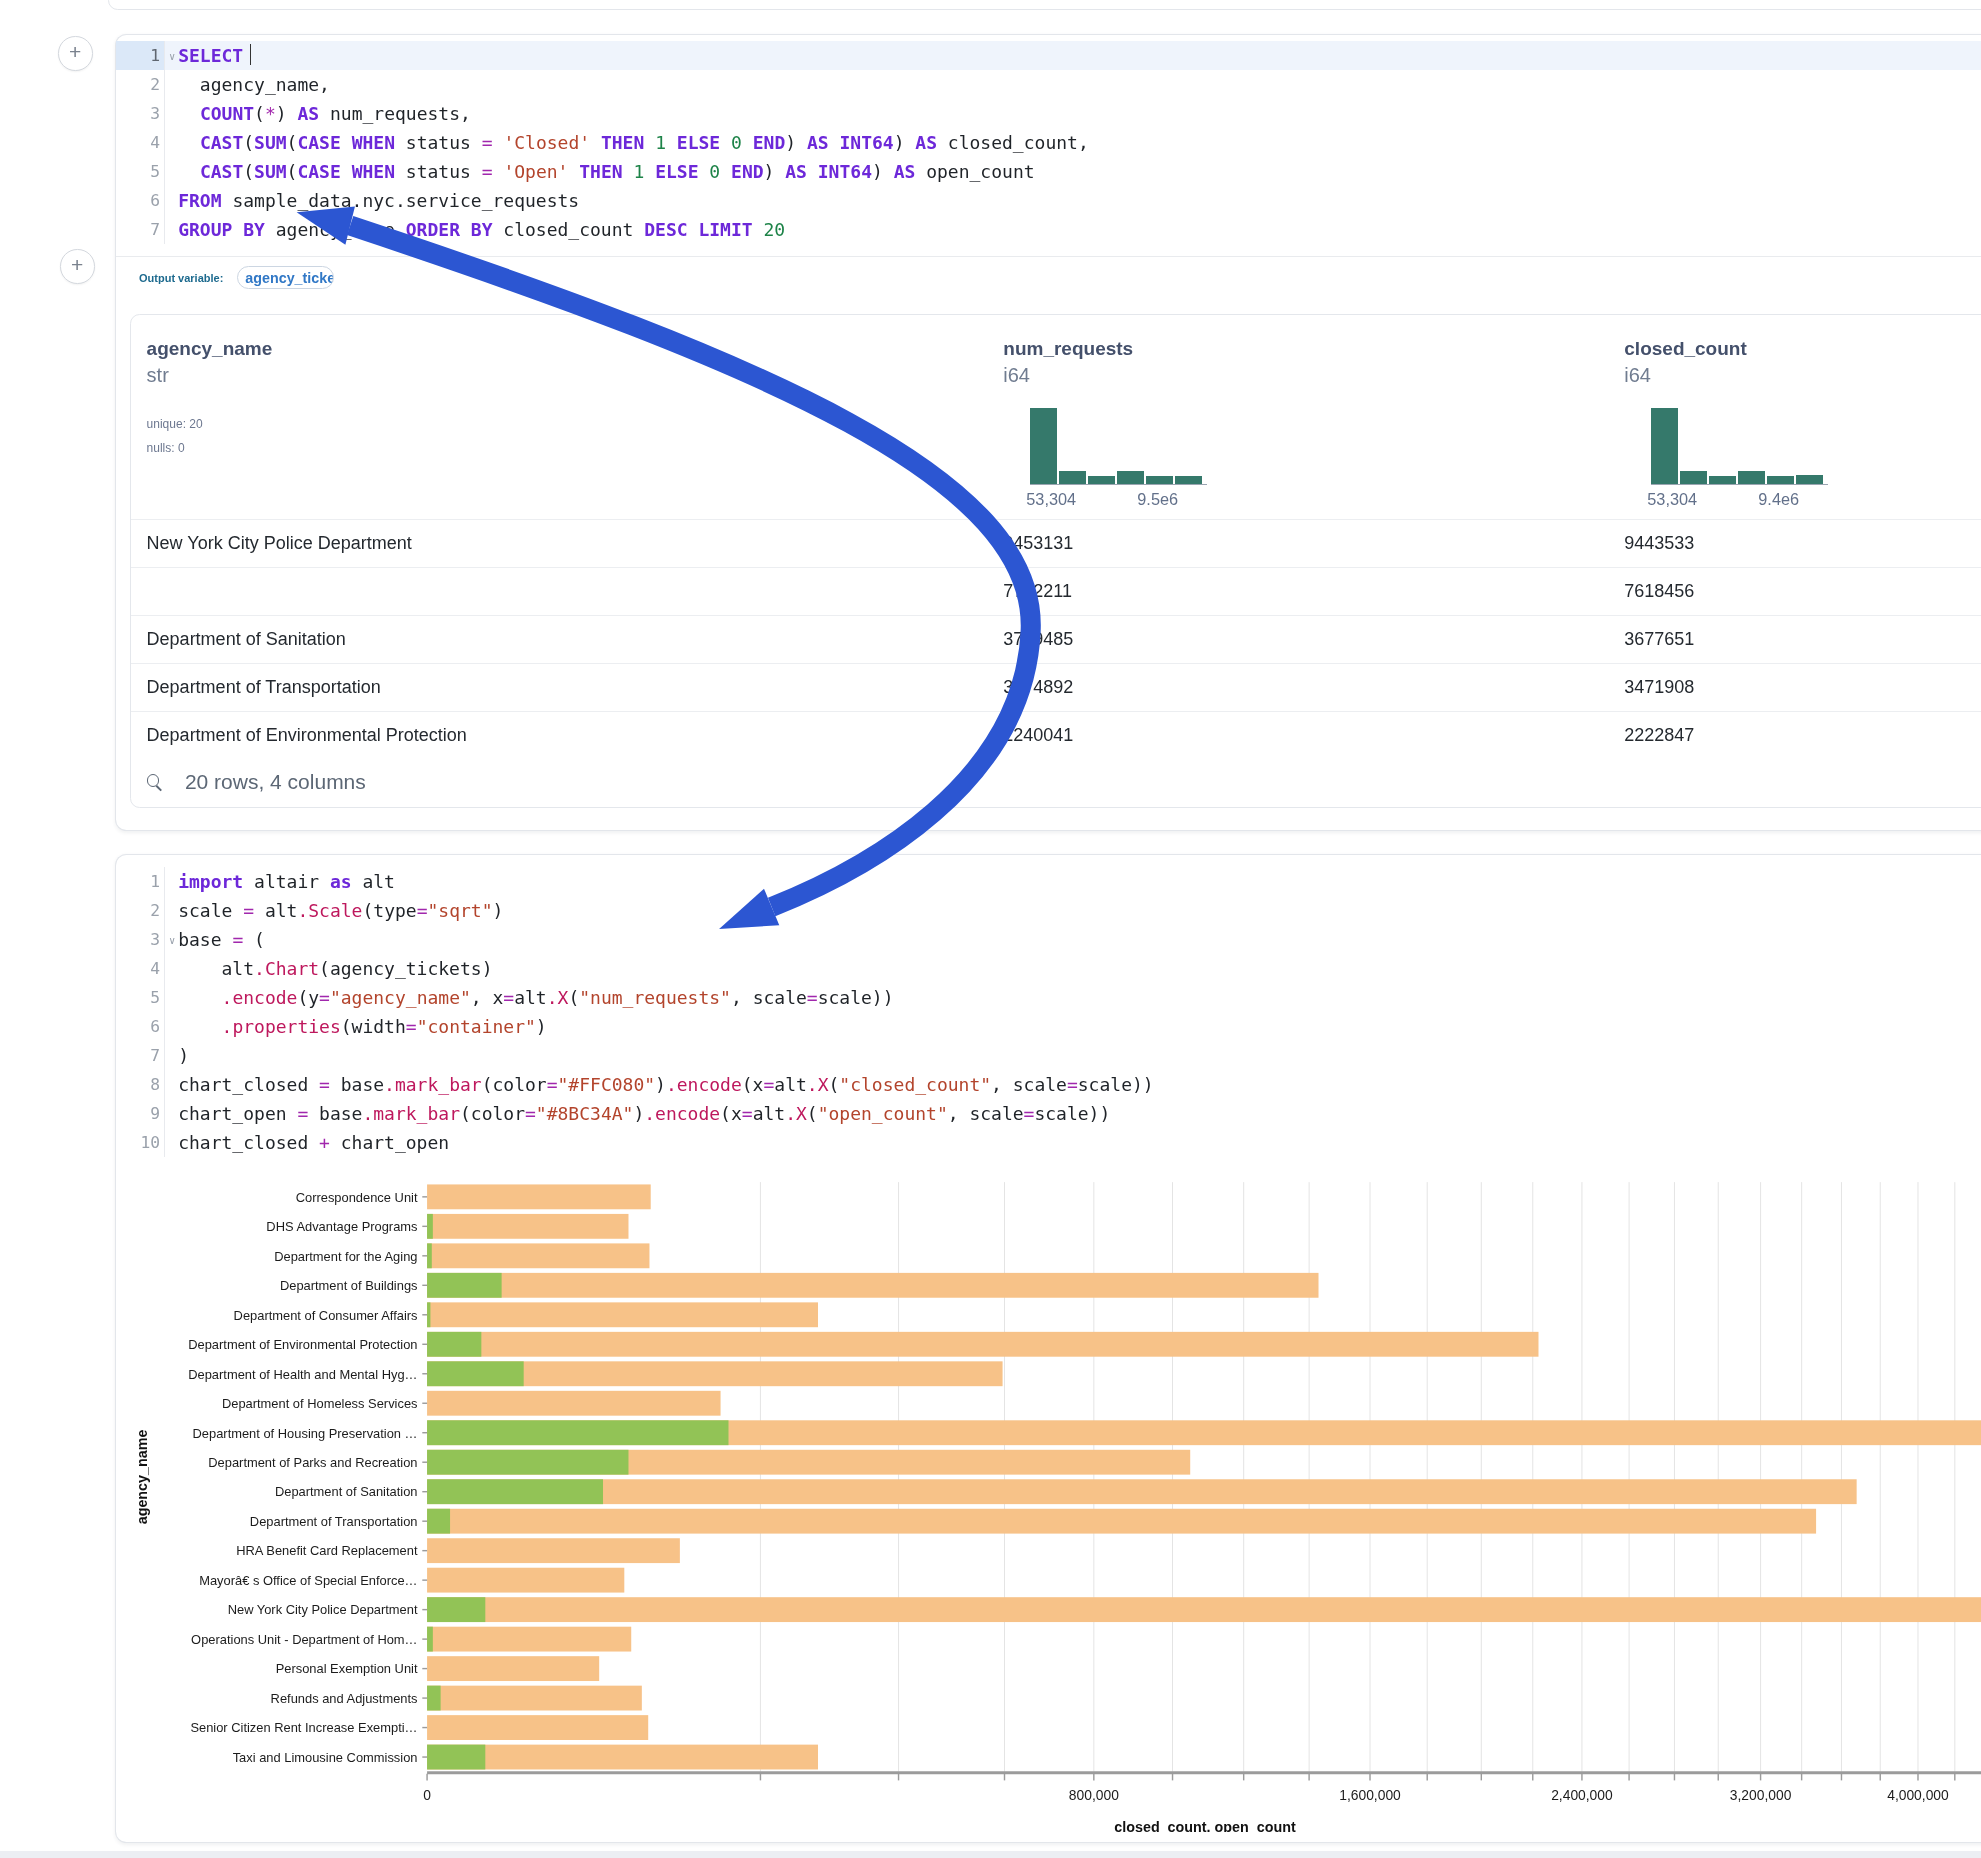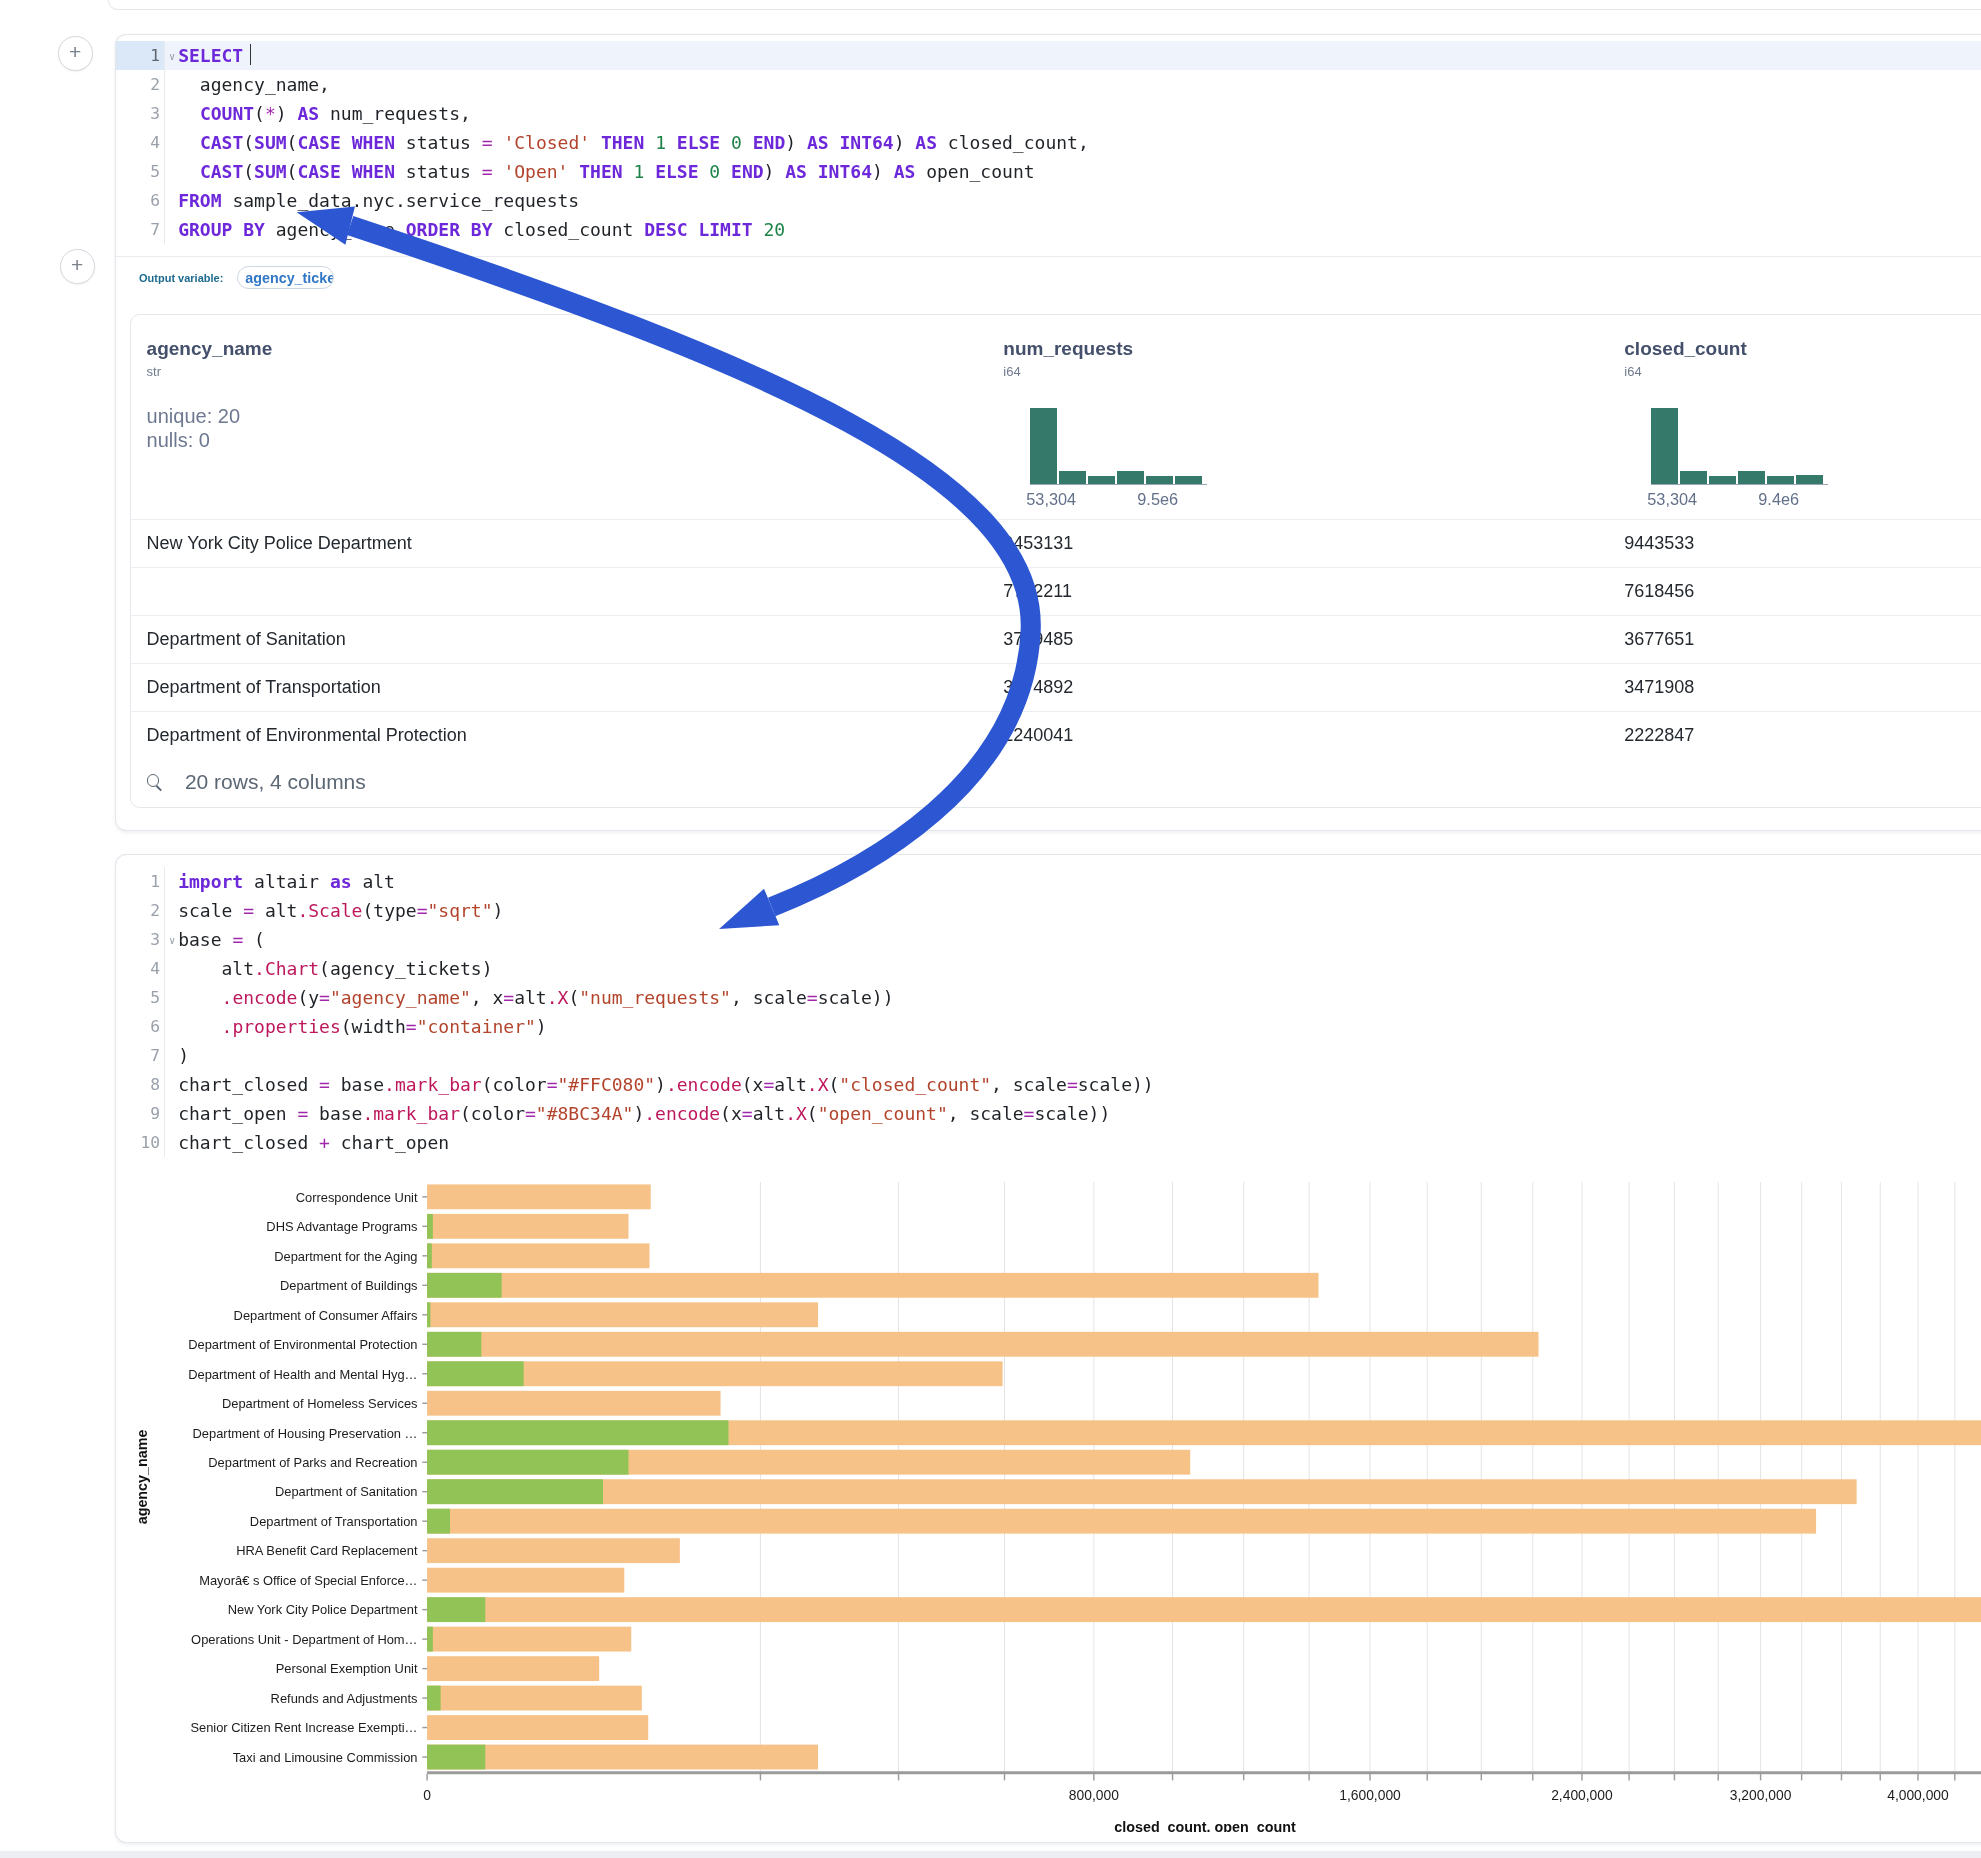--- a/index.html
+++ b/index.html
@@ -36,22 +36,22 @@
         display:flex;align-items:center;padding-left:23px;box-sizing:border-box;background:#fff;}
   .outvar-label{font-size:11px;font-weight:bold;color:#1d6a8e;}
   .outvar-pill{margin-left:13.4px;border:1px solid #ccd6e2;border-radius:13.4px;padding:2.9px 7.6px;
         font-size:14.3px;font-weight:bold;color:#3178c6;max-width:80px;overflow:hidden;
         white-space:nowrap;background:#fff;cursor:pointer;}
   
   .table-card{position:absolute;left:14.3px;top:279px;width:1864px;height:492px;background:#fff;
         border:1px solid #e4e7ec;border-radius:9.6px;overflow:hidden;}
   .col-head{position:absolute;top:23px;}
   .col-head .cname{font-size:19px;font-weight:bold;color:#44506b;}
-  .col-head .ctype{font-size:13px;color:#707c90;margin-top:3.8px;}
-  .col-head .cstat{font-size:20px;color:#6d7890;line-height:24px;}
+  .col-head .ctype{font-size:20px;color:#707c90;margin-top:3.8px;}
+  .col-head .cstat{font-size:12px;color:#6d7890;line-height:24px;}
   .col-head .stats-block{margin-top:25px;}
   .hist{position:absolute;top:91px;height:78px;width:177px;display:flex;align-items:flex-end;
         border-bottom:1.9px solid #9aa5b1;}
   .hist .hb{width:27px;margin-right:1.9px;background:#35796b;}
   .hist-labels{position:absolute;top:175px;width:191px;font-size:16.3px;color:#62708a;}
   .hist-labels .hmin{position:absolute;left:4px;}
   .hist-labels .hmax{position:absolute;left:115px;}
   .tbl-rows{position:absolute;left:0;top:204px;width:100%;}
   .tbl-row{position:relative;height:47px;border-top:1px solid #eceef1;}
   .tbl-row .c0{position:absolute;left:15.3px;top:0;line-height:47px;font-size:18px;color:#24292f;}

